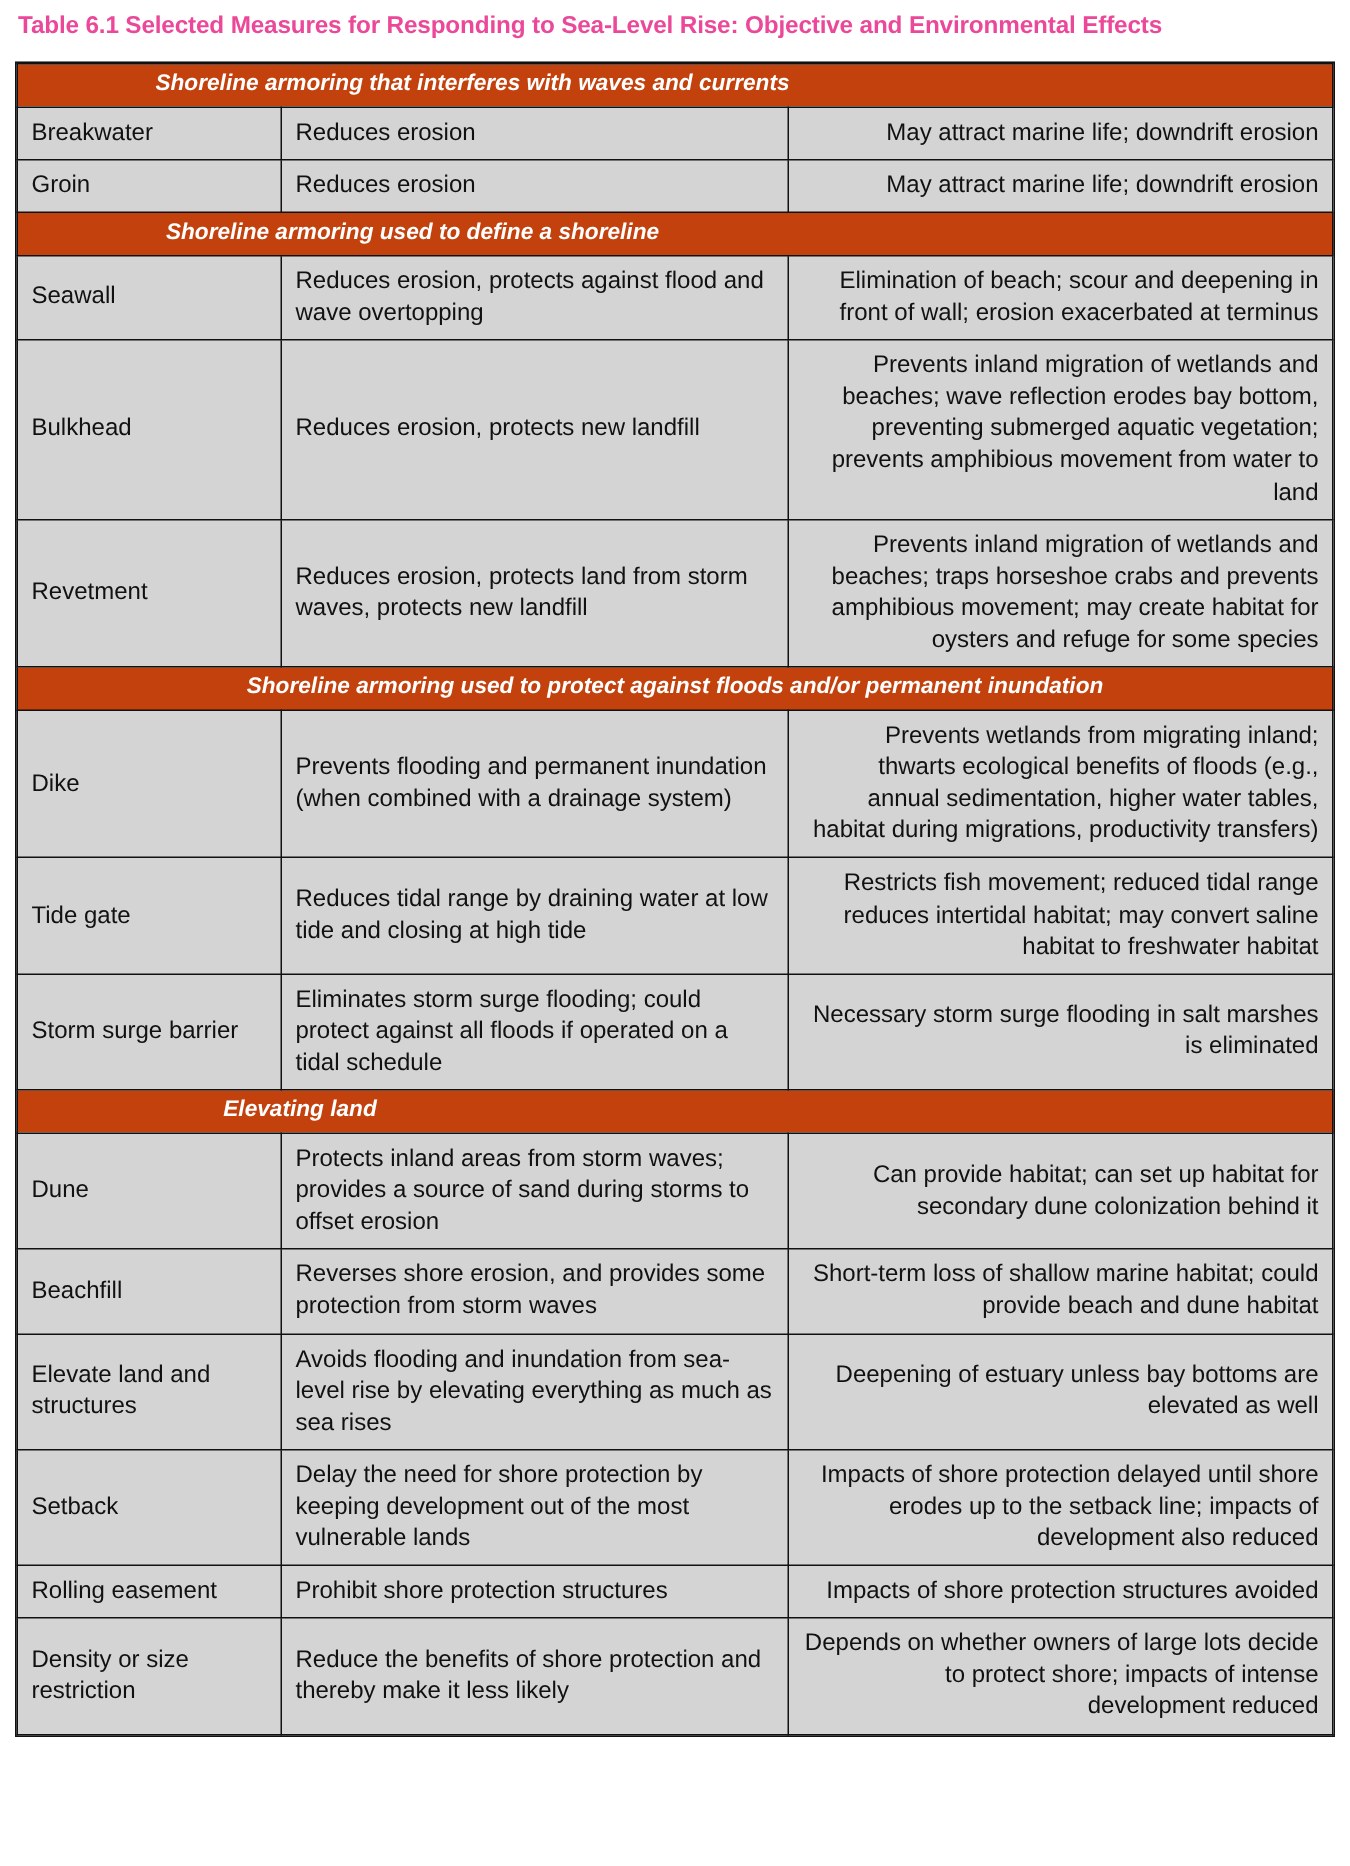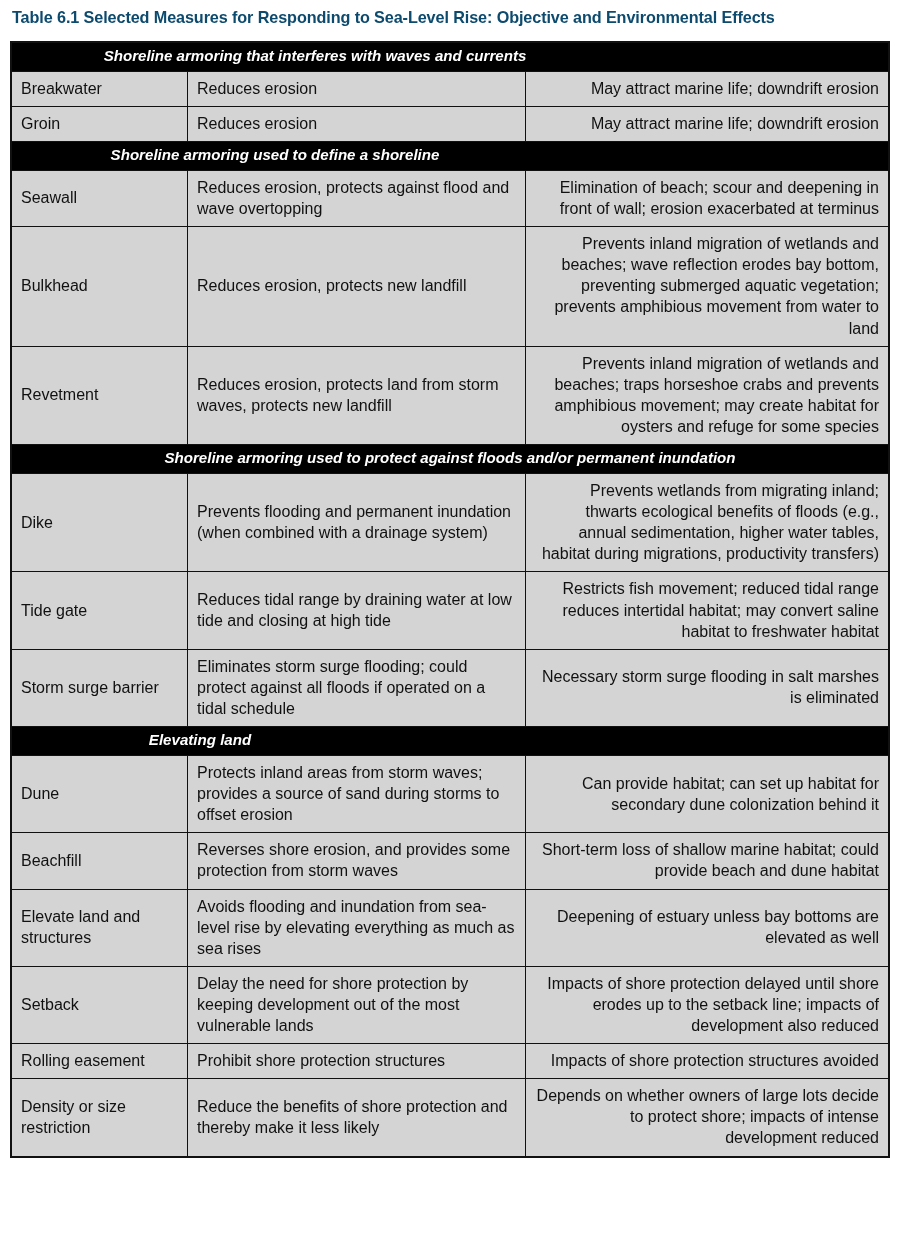--- a/index.html
+++ b/index.html
@@ -21,21 +21,21 @@
     padding: 0;
     overflow: hidden;
   }
   .table-title {
     position: absolute;
     left: 12px;
     top: 8px;
     width: 880px;
     font-size: 16.2px;
     font-weight: bold;
-    color: #0c4a6e;
+    color: #ec4899;
     letter-spacing: -0.1px;
     white-space: nowrap;
     font-family: "Liberation Sans", sans-serif;
   }
   .tbl-wrap {
     position: absolute;
     left: 10px;
     top: 41px;
     width: 880px;
     border: 1.5px solid #111111;
@@ -69,21 +69,21 @@
     text-align: center;
     font-size: 15.4px;
     line-height: 1.26;
     padding: 11px 6px 12px 6px;
     border: 1.5px solid #111111;
   }
   tr.head-row td.h1 { line-height: 1.3; }
 
   
   tr.section-row td {
-    background: #000000;
+    background: #c2410c;
     color: #ffffff;
     font-style: italic;
     font-weight: bold;
     font-size: 15.1px;
     padding: 4px 8px 5px 8px;
     border: 1px solid #111111;
     line-height: 1.25;
   }
   .sec-inner {
     display: block;

